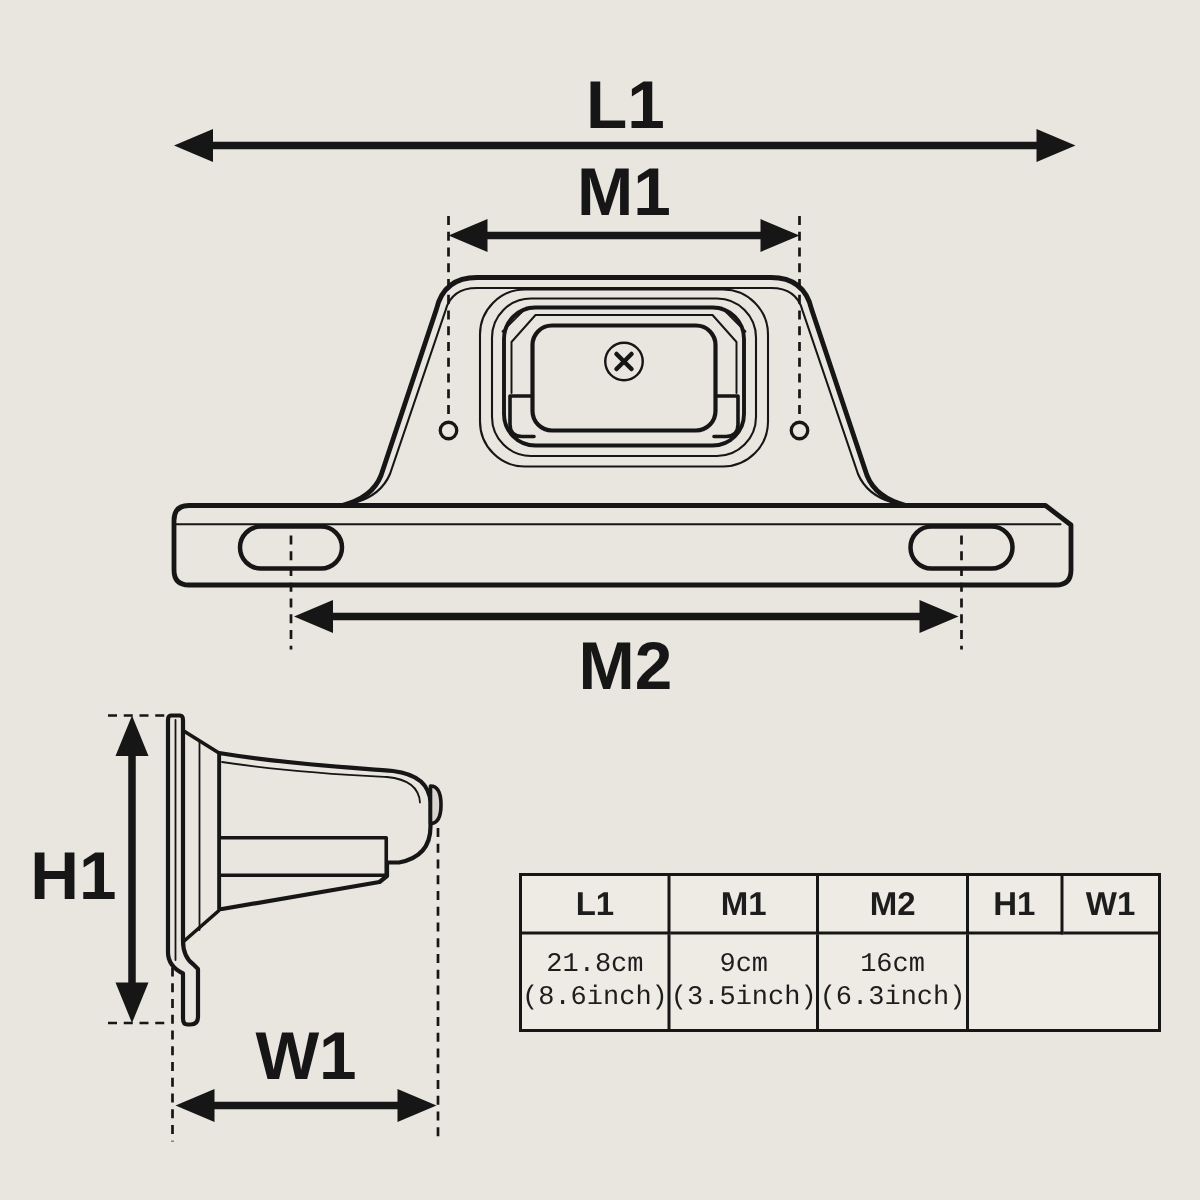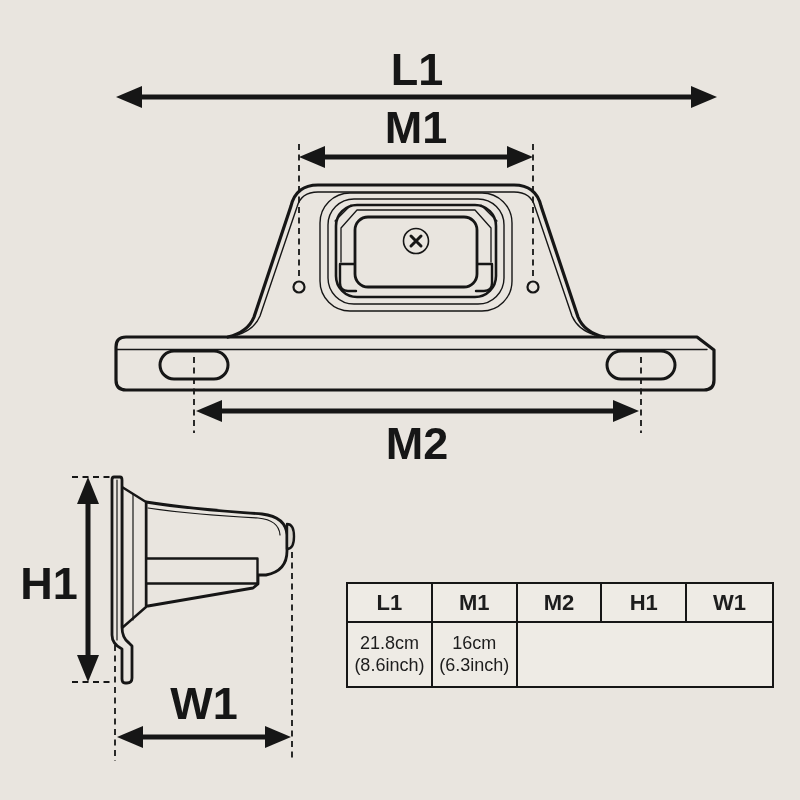--- a/index.html
+++ b/index.html
@@ -36,21 +36,21 @@
     align-items:center;justify-content:center;
     border-right:2.5px solid #161616;
     box-sizing:border-box;
     text-align:center;
   }
   .spec-table .cell:nth-child(5n){border-right:none;}
   .spec-table .head{
     border-bottom:2.5px solid #161616;
     font-weight:bold;font-size:22px;
   }
-  .spec-table .val{font-size:18px;line-height:1.18;}
+  .spec-table .val{font-size:18px;line-height:1.18;font-family:Liberation Mono, monospace;}
 </style>
 </head>
 <body>
 
 <div class="canvas">
 
 <svg width="800" height="800" viewBox="0 0 800 800">
 
   <g stroke="#161616" fill="none" stroke-linecap="round" stroke-linejoin="round">
 
@@ -149,18 +149,22 @@
   <div class="cell head">M1</div>
   <div class="cell head">M2</div>
   <div class="cell head">H1</div>
   <div class="cell head">W1</div>
 
   <div class="cell val">
     <span>21.8cm</span>
     <span>(8.6inch)</span>
   </div>
   <div class="cell val">
+    <span>9cm</span>
+    <span>(3.5inch)</span>
+  </div>
+  <div class="cell val">
     <span>16cm</span>
     <span>(6.3inch)</span>
   </div>
 </div>
 
 </div>
 
 </body></html>

